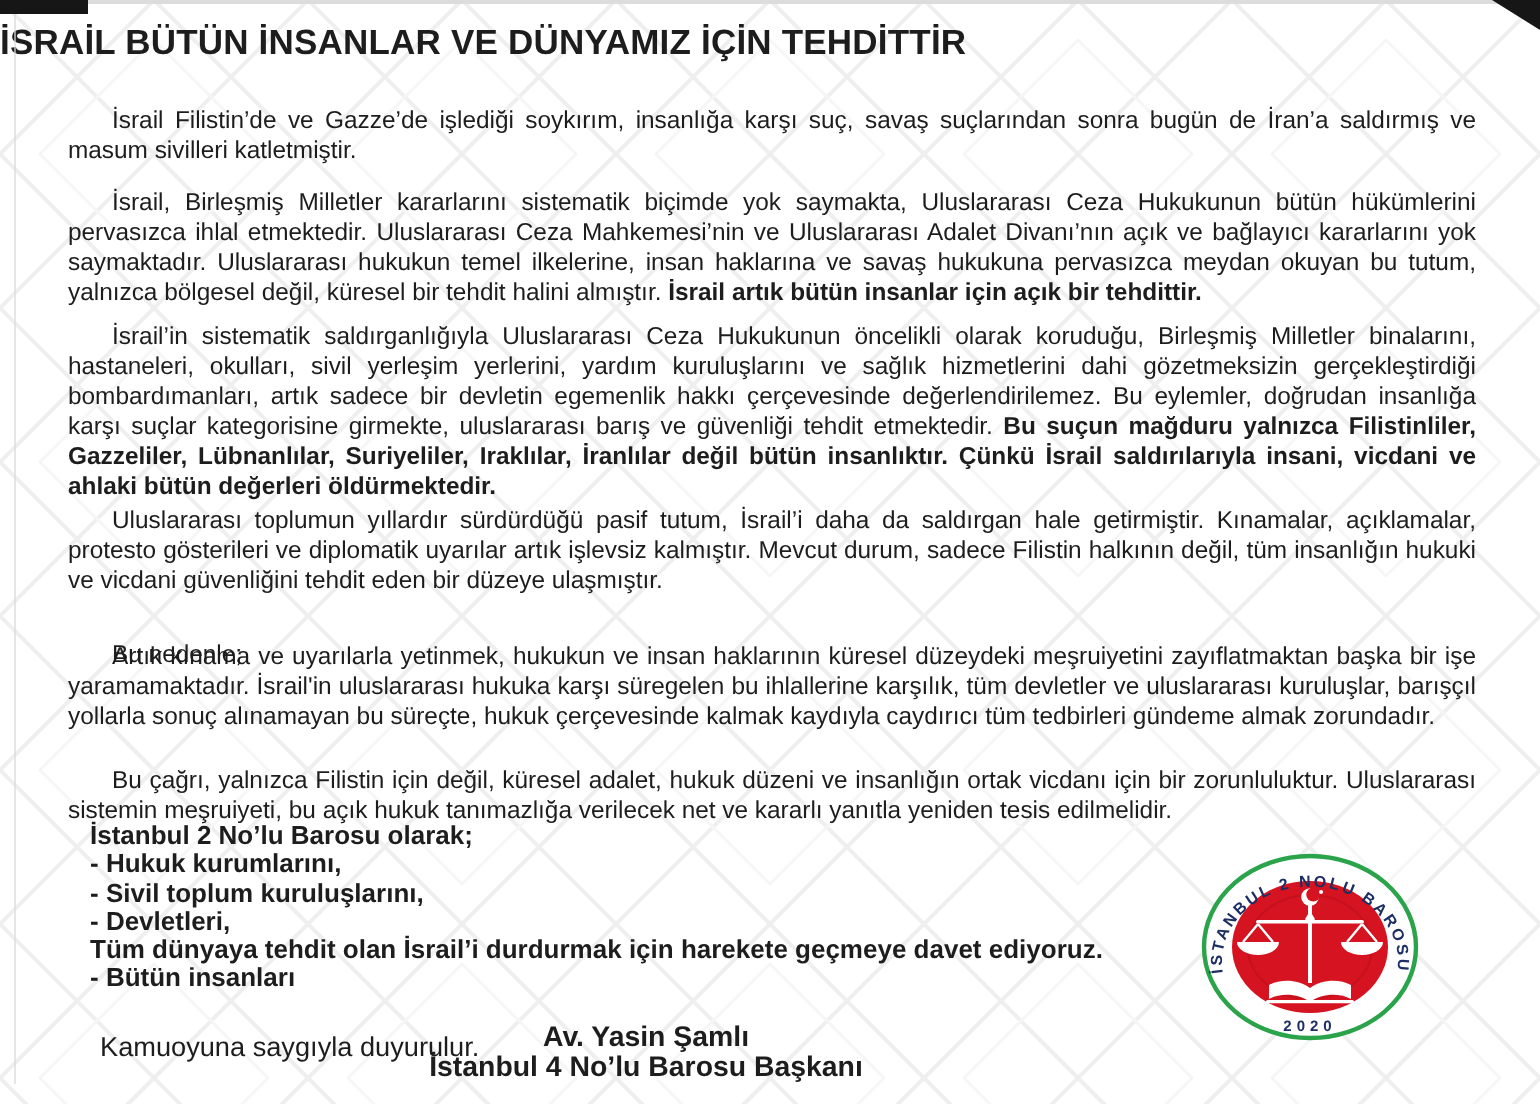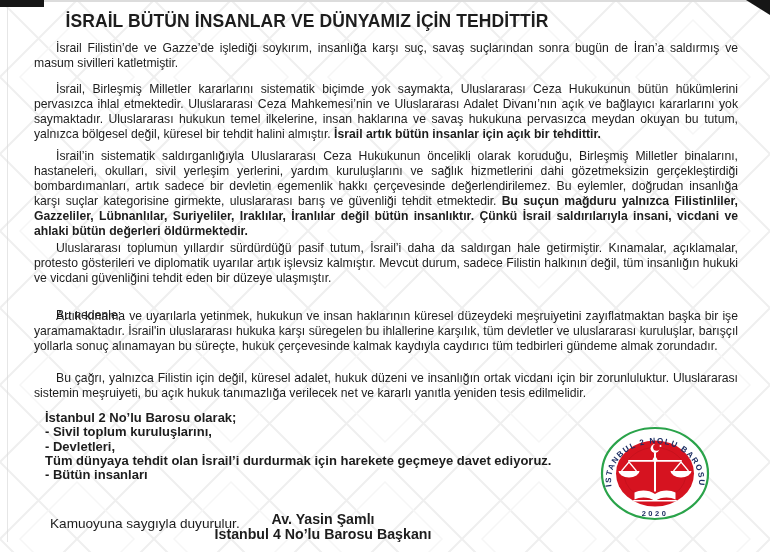--- a/index.html
+++ b/index.html
@@ -7,22 +7,22 @@
   #page{position:relative;width:770px;height:552px;background:#ffffff;overflow:hidden;color:#1d1d1d;}
   
   #watermark{position:absolute;left:0;top:0;width:770px;height:552px;z-index:0;}
   
   .edge-top{position:absolute;left:0;top:0;width:770px;height:2px;background:#dcdcdc;z-index:3;}
   .artifact-bar{position:absolute;left:0;top:0;width:44px;height:7px;background:#161616;z-index:4;}
   .artifact-corner{position:absolute;right:0;top:0;width:24px;height:15px;background:#161616;clip-path:polygon(0 0,100% 0,100% 100%);z-index:4;}
   .scan-line-left{position:absolute;left:7px;top:4px;width:1px;height:538px;background:#d8d8d8;opacity:.65;z-index:3;}
   
   .blk{position:absolute;left:34px;width:704px;font-size:12.2px;line-height:15px;text-align:justify;z-index:2;}
-  .indent{text-indent:22px;}
-  .title{position:absolute;left:0;top:11px;width:614px;text-align:center;font-size:17.5px;font-weight:bold;letter-spacing:.1px;z-index:2;}
+  .indent{text-indent:22px;margin-top:12px;}
+  .title{position:absolute;left:0;top:11px;width:614px;font-size:17.5px;font-weight:bold;letter-spacing:.1px;z-index:2;}
   .b{font-weight:bold;}
   .list-block{position:absolute;left:45px;top:411px;width:700px;font-weight:bold;font-size:13px;line-height:14.3px;z-index:2;}
   .closing-line{position:absolute;left:50px;top:505px;width:500px;font-size:13.6px;z-index:2;margin-top:11px;}
   .signature{position:absolute;left:0;top:512px;width:646px;text-align:center;font-weight:bold;font-size:14.2px;line-height:15px;z-index:2;}
   .seal-wrap{position:absolute;left:599px;top:426px;width:112px;height:96px;z-index:2;}
 </style>
 </head>
 <body>
 
 <div id="page">
@@ -58,20 +58,21 @@
   <div class="blk indent" style="top:241px">Uluslararası toplumun yıllardır sürdürdüğü pasif tutum, İsrail’i daha da saldırgan hale getirmiştir. Kınamalar, açıklamalar, protesto gösterileri ve diplomatik uyarılar artık işlevsiz kalmıştır. Mevcut durum, sadece Filistin halkının değil, tüm insanlığın hukuki ve vicdani güvenliğini tehdit eden bir düzeye ulaşmıştır.</div>
 
   <div class="blk indent" style="top:308px">Bu nedenle;</div>
 
   <div class="blk indent" style="top:309px">Artık kınama ve uyarılarla yetinmek, hukukun ve insan haklarının küresel düzeydeki meşruiyetini zayıflatmaktan başka bir işe yaramamaktadır. İsrail'in uluslararası hukuka karşı süregelen bu ihlallerine karşılık, tüm devletler ve uluslararası kuruluşlar, barışçıl yollarla sonuç alınamayan bu süreçte, hukuk çerçevesinde kalmak kaydıyla caydırıcı tüm tedbirleri gündeme almak zorundadır.</div>
 
   <div class="blk indent" style="top:371px">Bu çağrı, yalnızca Filistin için değil, küresel adalet, hukuk düzeni ve insanlığın ortak vicdanı için bir zorunluluktur. Uluslararası sistemin meşruiyeti, bu açık hukuk tanımazlığa verilecek net ve kararlı yanıtla yeniden tesis edilmelidir.</div>
 
   <div class="list-block">
     <div>İstanbul 2 No’lu Barosu olarak;</div>
+    <div>- Hukuk kurumlarını,</div>
     <div>- Sivil toplum kuruluşlarını,</div>
     <div>- Devletleri,</div>
     <div>Tüm dünyaya tehdit olan İsrail’i durdurmak için harekete geçmeye davet ediyoruz.</div>
     <div>- Bütün insanları</div>
   </div>
 
   <div class="closing-line">Kamuoyuna saygıyla duyurulur.</div>
 
   <div class="signature">
     <div>Av. Yasin Şamlı</div>

